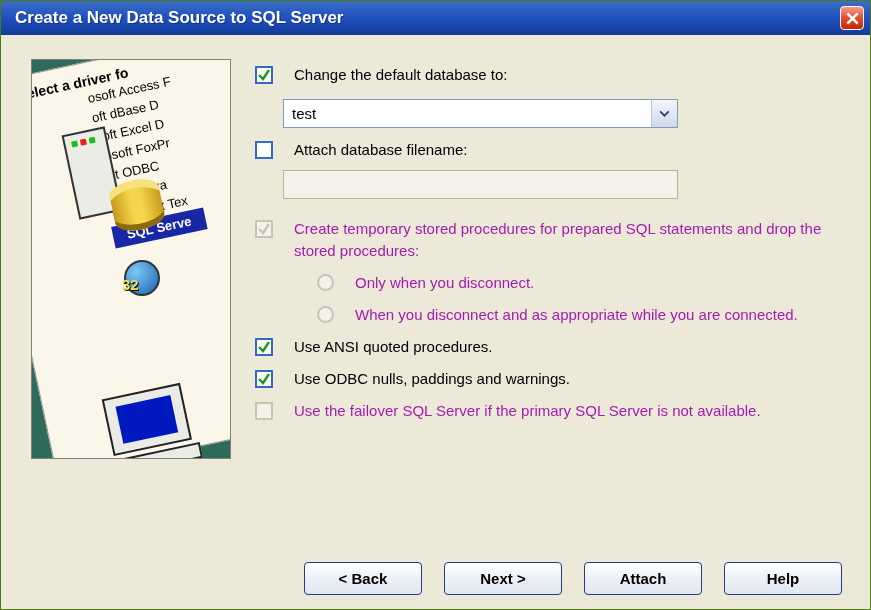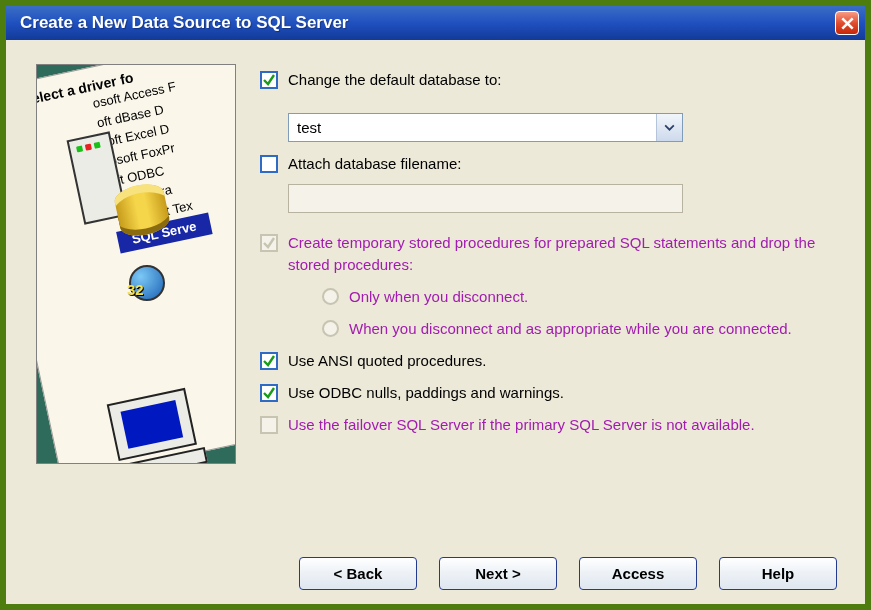--- a/index.html
+++ b/index.html
@@ -1,45 +1,45 @@
 <!DOCTYPE html>
 <html><head>
 <meta charset="utf-8">
 <style>
   * { box-sizing: border-box; margin: 0; padding: 0; }
   html, body { width: 871px; height: 610px; overflow: hidden; font-family: Tahoma, Arial, sans-serif; font-size: 15px; background: #fff; }
-  .window { width: 871px; height: 610px; border: 6px solid #4d7c0f; background: #ece9d8; display: flex; flex-direction: column; }
+  .window { width: 871px; height: 610px; border: 1px solid #4d7c0f; background: #ece9d8; display: flex; flex-direction: column; }
   .titlebar { height: 34px; background: linear-gradient(to bottom, #3a6ec5 0%, #2050c0 50%, #123a98 100%); display: flex; align-items: center; padding: 0 6px 0 14px; position: relative; }
   .titlebar-text { color: #fff; font-weight: bold; font-size: 17px; flex: 1; white-space: nowrap; text-shadow: 1px 1px 1px rgba(0,0,0,0.3);}
   .close-btn { width: 24px; height: 24px; background: linear-gradient(to bottom, #f79c84, #e14d2f 50%, #c62608); border: 1px solid #fff; border-radius: 4px; display:flex; align-items:center; justify-content:center; color:#fff; }
   .close-btn svg { width: 13px; height: 13px; }
   .body { flex:1; padding: 24px 30px 16px 30px; display: flex; gap: 24px; }
   .wizard-image { width: 200px; height: 400px; background: #2f6b5a; border:1px solid #808080; position:relative; overflow:hidden; }
   .wiz-paper { position:absolute; left:-20px; top:-10px; width:300px; height:400px; background:#faf7ea; transform: rotate(-12deg); border:1px solid #999; }
   .wiz-head { font-size:14px; font-weight:bold; transform: none; padding:10px 0 0 40px;}
   .wiz-list { font-size:13px; line-height:20px; padding-left:108px; }
   .wiz-sql { background:#1727a5; color:#fff; font-weight:bold; padding:1px 14px; display:inline-block; margin-left:-4px;}
   .wiz-tower{position:absolute;left:38px;top:70px;width:44px;height:86px;background:#ecece6;border:2px solid #333;transform:rotate(-12deg);} 
   .wiz-tower .leds{position:absolute;top:6px;left:6px;display:flex;gap:3px;} .led{width:6px;height:6px;border-radius:1px;} .led.g{background:#18c018}.led.r{background:#e62222}
   .wiz-cyl{position:absolute;left:80px;top:120px;width:50px;height:50px;border-radius:50% / 24%; background:linear-gradient(to right,#c79b1a,#f5d54a 40%,#f5d54a 60%,#c79b1a); box-shadow: inset 0 12px 0 -4px #f7e27d, inset 0 -10px 0 -4px #8a6b10; transform:rotate(-12deg);}
   .wiz-globe{position:absolute;left:92px;top:200px;width:36px;height:36px;border-radius:50%;background:radial-gradient(circle at 30% 30%, #7cc8f5, #1b62b5);border:2px solid #333;}
   .wiz-32{position:absolute;left:90px;top:216px;font-weight:bold;color:#f5e04a;text-shadow:1px 1px #000;font-size:15px;text-align:right;}
   .wiz-monitor{position:absolute;left:72px;top:330px;width:94px;height:98px;transform:rotate(-12deg);}
   .wiz-mon-scr{width:80px;height:58px;background:#ecece6;border:2px solid #222;position:relative;margin:auto;}
   .wiz-mon-scr:after{content:"";position:absolute;left:10px;top:8px;right:10px;bottom:8px;background:#0018c0;}
   .wiz-mon-base{width:94px;height:16px;background:#ecece6;border:2px solid #222;margin:4px auto 0;}
   .content { flex:1; }
-  .row { display:flex; align-items:flex-start; padding: 5px 0; gap: 10px; }
+  .row { display:flex; align-items:flex-start; padding: 5px 0; gap: 21px; }
   .row.indent2 { padding-left: 62px; }
   .cbx { width:18px; height:18px; border:2px solid #2f6bc5; background:#fff; display:flex; align-items:center; justify-content:center; flex-shrink:0; margin-top:2px;}
   .cbx.checked svg{width:14px;height:14px;}
   .cbx.disabled { border-color:#c7c4b2; background:#f4f2e9;}
   .check-label { line-height:22px; }
   .check-label.disabled, .disabled-text { color:#a21caf; }
-  .select-box { display:flex; width:395px; height:29px; border:1px solid #7f9db9; background:#fff; align-items:center; margin-left:28px; margin-top:17px; margin-bottom:6px;}
+  .select-box { display:flex; width:395px; height:29px; border:1px solid #7f9db9; background:#fff; align-items:center; margin-left:28px; margin-top:8px; margin-bottom:6px;}
   .select-val { flex:1; padding:0 8px; font-size:15px;}
   .select-btn { width:26px; height:27px; border-left:1px solid #b4c4db; background:linear-gradient(to bottom,#f2f6fb,#cdd9ec); display:flex;align-items:center;justify-content:center;}
   .select-btn svg{width:13px;height:13px;}
   .text-input { width:395px; height:29px; border:1px solid #b7b3a0; background:#f4f2e9; margin-left:28px; margin-top:4px;}
   .radio { width:17px;height:17px;border:2px solid #c7c4b2;border-radius:50%;background:#f4f2e9;flex-shrink:0;margin-top:2px;}
   .footer { height: 62px; display:flex; align-items:center; justify-content:flex-end; padding: 0 28px; gap: 22px; font-weight: bold;}
   .btn { min-width:118px; height:33px; border:1px solid #233a8f; border-radius:4px; background:linear-gradient(to bottom,#ffffff,#eef2f7 45%,#dfe6ef); display:flex; align-items:center; justify-content:center; font-size:15px; box-shadow: inset 0 0 1px #fff; }
 </style>
 </head>
 <body>
@@ -152,16 +152,16 @@
         <div class="cbx disabled"></div>
         <span class="check-label disabled">Use the failover SQL Server if the primary SQL Server is not available.</span>
       </div>
 
     </div>
   </div>
 
   <div class="footer">
     <div class="btn">&lt; Back</div>
     <div class="btn">Next &gt;</div>
-    <div class="btn">Access</div>
+    <div class="btn">Attach</div>
     <div class="btn">Help</div>
   </div>
 </div>
 
 </body></html>

